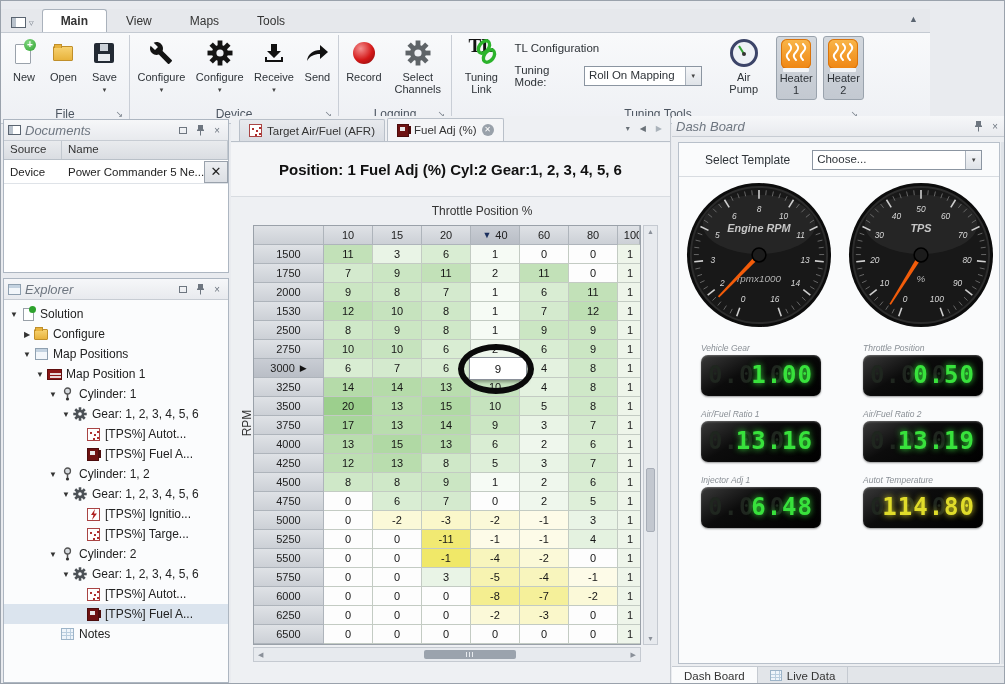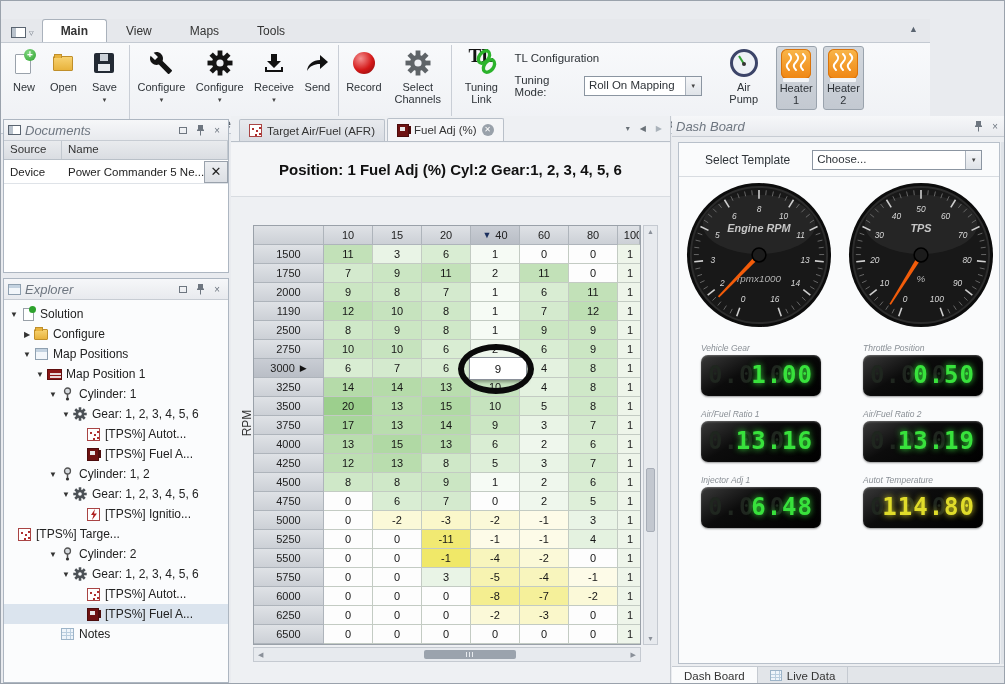--- a/index.html
+++ b/index.html
@@ -3,21 +3,21 @@
 <meta charset="utf-8">
 <style>
   * { box-sizing: border-box; margin: 0; padding: 0; }
   html,body { background:#cfd4da; }
   .app {
     position:relative; width:1005px; height:684px; overflow:hidden;
     font-family:"Liberation Sans", sans-serif; background:#e9ebef; color:#222;
     border:1px solid #9aa2ac;
   }
   
-  .ribbon { position:absolute; left:0; top:18px; width:929px; height:115px;
+  .ribbon { position:absolute; left:0; top:8px; width:929px; height:115px;
     background:linear-gradient(#fbfcfd,#eef0f4); border-bottom:1px solid #bfc6cf; }
   .tabrow { position:absolute; left:0; top:0; width:100%; height:24px; background:#e6e8ec;
     border-bottom:1px solid #c4cad2; display:flex; align-items:flex-end; }
   .qat { display:flex; align-items:center; gap:3px; padding:0 8px 4px 10px; }
   .qat-win { width:15px; height:11px; border:1px solid #5a6470; background:#fff; position:relative; }
   .qat-win::before { content:""; position:absolute; left:0; top:0; width:4px; height:100%; background:#b9c2cc; }
   .qat-caret { font-size:6px; color:#5a6470; }
   .rtab { padding:4px 18px 4px; font-size:12px; color:#333; cursor:default; border:1px solid transparent; border-bottom:none; }
   .rtab.active { background:#fff; border-color:#aab2bc; border-radius:3px 3px 0 0; font-weight:bold; }
   .ribbon-collapse { position:absolute; right:12px; top:5px; font-size:9px; color:#5a6470; }
@@ -529,21 +529,21 @@
           <span class="texp"></span>
           <span class="ticon">
             <span class="ti-box">
               <svg width="11" height="11" style="position:absolute;left:0;top:0">
                 <polygon points="7,0 3,6 5.5,6 4,11 9,4.5 6,4.5" fill="#b02020"></polygon>
               </svg>
             </span>
           </span>
           <span class="tlabel">[TPS%] Ignitio...</span>
         </div>
-        <div class="trow" style="">
+        <div class="trow" style="padding-left: 69px;">
           <span class="texp"></span>
           <span class="ticon">
             <span class="ti-box ti-dots"></span>
           </span>
           <span class="tlabel">[TPS%] Targe...</span>
         </div>
         <div class="trow" style="padding-left: 43px;">
           <span class="texp">▼</span>
           <span class="ticon">
             <svg width="13" height="14" viewBox="0 0 13 14">
@@ -609,20 +609,21 @@
         <span>Fuel Adj (%)</span>
         <span class="tclose">✕</span>
       </div>
     </div>
     <div class="etab-ctrl">
       <span>▾</span>
       <span>◀</span>
       <span class="dim">▶</span>
     </div>
     <div class="etitle">Position: 1 Fuel Adj (%)  Cyl:2  Gear:1, 2, 3, 4, 5, 6</div>
+    <div class="xaxis">Throttle Position %</div>
     <div class="yaxis">RPM</div>
     <div class="grid" id="grid-host">
         <div class="grow">
           <div class="gh rh"></div>
           <div class="gh" style="width: 49px; flex: 0 0 auto;">
             <span>10</span>
           </div>
           <div class="gh" style="width: 49px; flex: 0 0 auto;">
             <span>15</span>
           </div>
@@ -672,21 +673,21 @@
           <div class="gc" style="background: rgb(203, 230, 195);">9</div>
           <div class="gc" style="background: rgb(207, 232, 200);">8</div>
           <div class="gc" style="background: rgb(212, 234, 206);">7</div>
           <div class="gc" style="background: rgb(246, 251, 245);">1</div>
           <div class="gc" style="background: rgb(217, 237, 211);">6</div>
           <div class="gc" style="background: rgb(194, 225, 184);">11</div>
           <div class="pc" style="background: rgb(238, 245, 234);">1</div>
         </div>
         <div class="grow">
           <div class="gh rh">
-            <span>1190</span>
+            <span>1530</span>
           </div>
           <div class="gc" style="background: rgb(189, 223, 179);">12</div>
           <div class="gc" style="background: rgb(198, 227, 190);">10</div>
           <div class="gc" style="background: rgb(207, 232, 200);">8</div>
           <div class="gc" style="background: rgb(246, 251, 245);">1</div>
           <div class="gc" style="background: rgb(212, 234, 206);">7</div>
           <div class="gc" style="background: rgb(189, 223, 179);">12</div>
           <div class="pc" style="background: rgb(238, 245, 234);">1</div>
         </div>
         <div class="grow">

